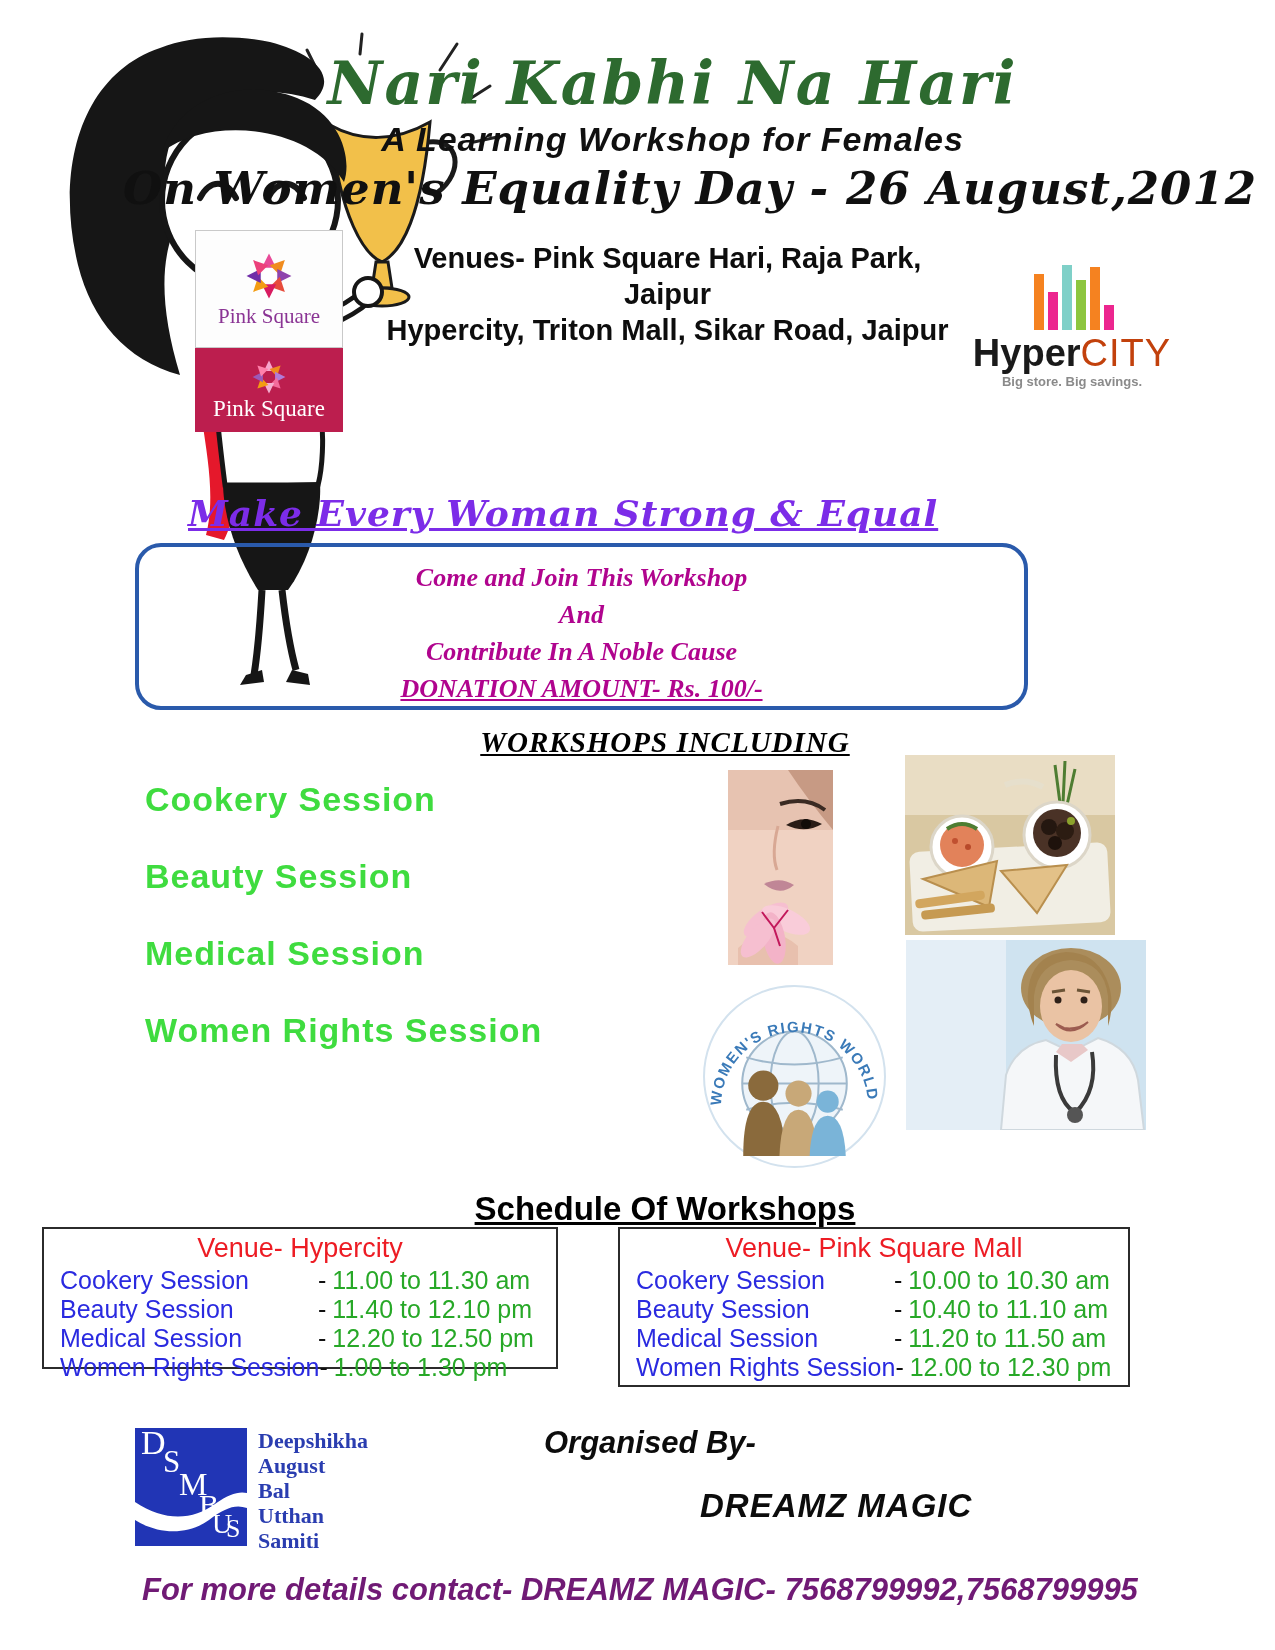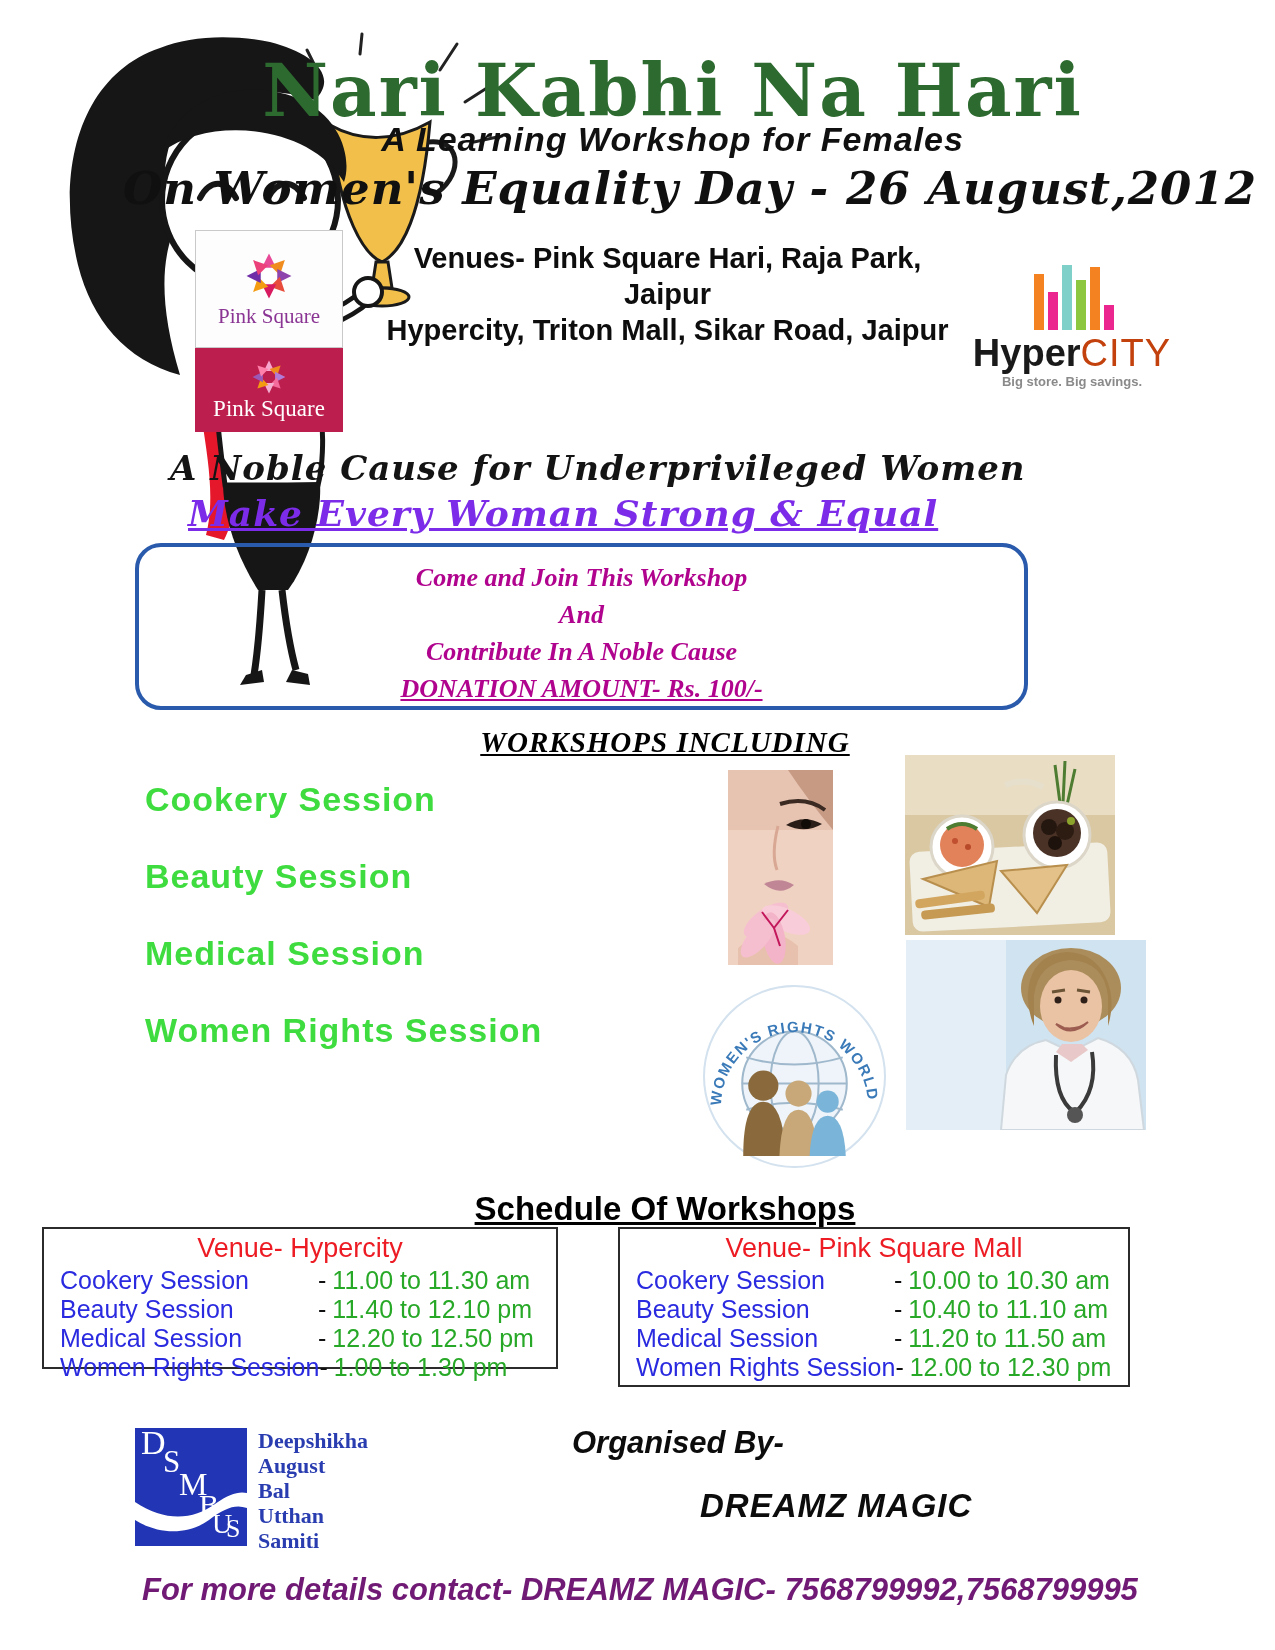--- a/index.html
+++ b/index.html
@@ -1,22 +1,22 @@
 <!DOCTYPE html>
 <html><head>
 <meta charset="utf-8">
 <style>
   html,body{margin:0;padding:0;background:#fff;}
   .poster{position:relative;width:1275px;height:1650px;background:#ffffff;overflow:hidden;
           font-family:"Liberation Sans",sans-serif;color:#111;}
   .abs{position:absolute;}
   .ctr{text-align:center;}
 
-  .title{font-family:"DejaVu Serif",serif;font-weight:bold;
-         font-size:72px;color:#2d6a2f;letter-spacing:2px;}
+  .title{font-family:"DejaVu Serif",serif;font-style:italic;font-weight:bold;
+         font-size:60px;color:#2d6a2f;letter-spacing:2px;}
   .subtitle{font-weight:bold;font-style:italic;font-size:34px;color:#101010;letter-spacing:1px;}
   .eventline{font-family:"DejaVu Serif",serif;font-style:italic;font-weight:bold;
              font-size:45px;color:#101010;letter-spacing:1px;}
   .venues{font-weight:bold;font-size:29px;line-height:36px;color:#0d0d0d;}
 
   .noble{font-family:"DejaVu Serif",serif;font-style:italic;font-weight:bold;
          font-size:34px;color:#141414;letter-spacing:1px;}
   .tagline{font-family:"DejaVu Serif",serif;font-style:italic;font-weight:bold;
            font-size:36px;color:#7c2ce8;text-decoration:underline;letter-spacing:1px;}
 
@@ -155,21 +155,20 @@
         <rect x="38" y="5" width="10" height="65" fill="#7fd0c8"></rect>
         <rect x="52" y="20" width="10" height="50" fill="#8dc63f"></rect>
         <rect x="66" y="7" width="10" height="63" fill="#f58220"></rect>
         <rect x="80" y="45" width="10" height="25" fill="#ec268f"></rect>
       </svg>
     </div>
     <div class="hyper-text"><span class="hyper-hyper">Hyper</span><span class="hyper-city">CITY</span></div>
     <div class="hyper-tag">Big store. Big savings.</div>
   </div>
 
-  <div class="abs noble" style="left:170px;top:448px;">A Noble Cause for Underprivileged Women</div>
   <div class="abs tagline" style="left:188px;top:492px;">Make Every Woman Strong &amp; Equal</div>
 
   <div class="abs donation-box">
     <div>Come and Join This Workshop</div>
     <div>And</div>
     <div>Contribute In A Noble Cause</div>
     <div class="uline">DONATION AMOUNT- Rs. 100/-</div>
   </div>
 
   <div class="abs ctr workshops-heading" style="left:60px;top:726px;width:1210px;">WORKSHOPS INCLUDING</div>
@@ -296,18 +295,18 @@
     </svg>
   </div>
   <div class="abs dsmbus-lines">
     <div>Deepshikha</div>
     <div>August</div>
     <div>Bal</div>
     <div>Utthan</div>
     <div>Samiti</div>
   </div>
 
-  <div class="abs org-label" style="left:572px;top:1425px;">Organised By-</div>
+  <div class="abs org-label" style="left:544px;top:1425px;">Organised By-</div>
   <div class="abs org-name" style="left:700px;top:1487px;text-align:right;">DREAMZ MAGIC</div>
 
   <div class="abs footer-line" style="left:142px;top:1572px;width:1060px;">For more details contact- DREAMZ MAGIC- 7568799992,7568799995</div>
 
 </div>
 
 </body></html>

